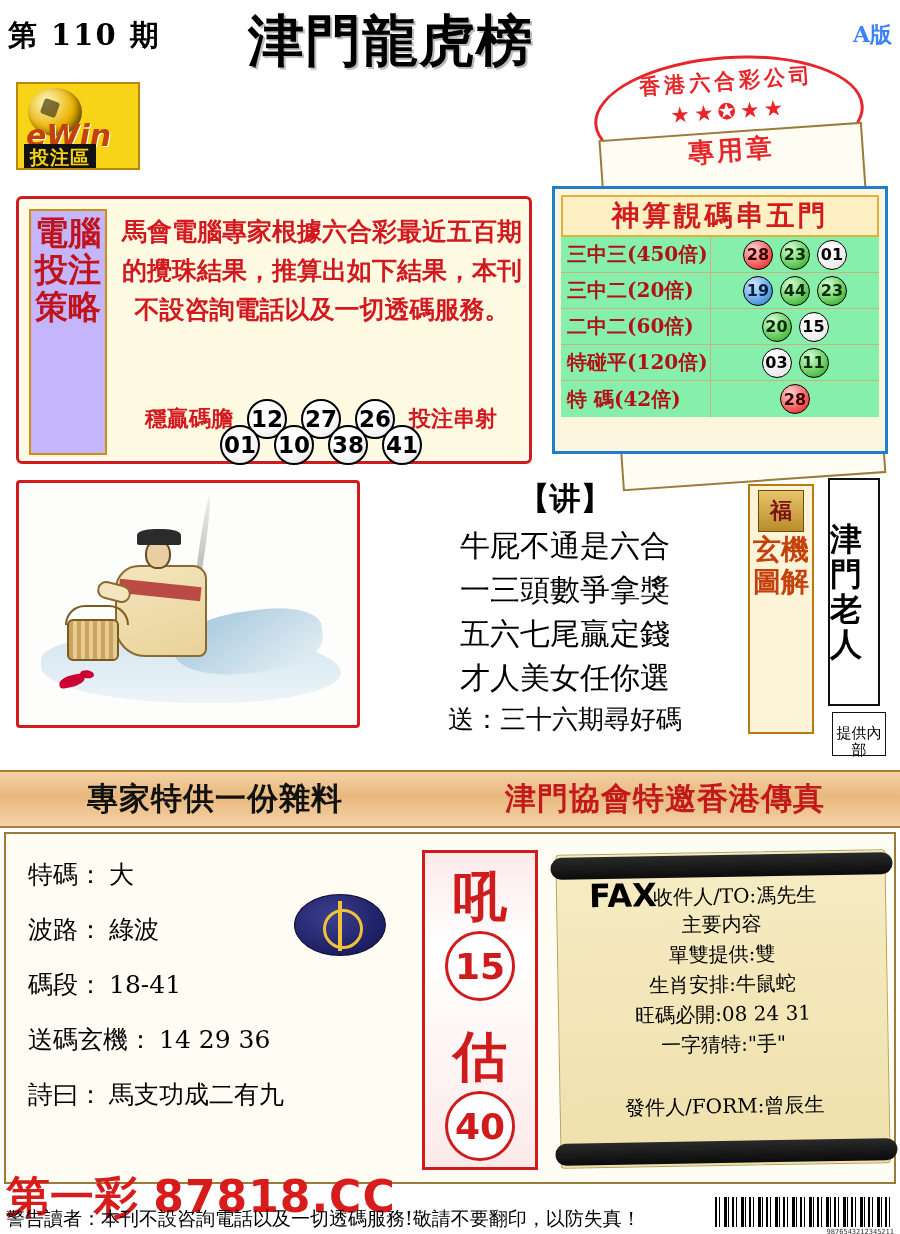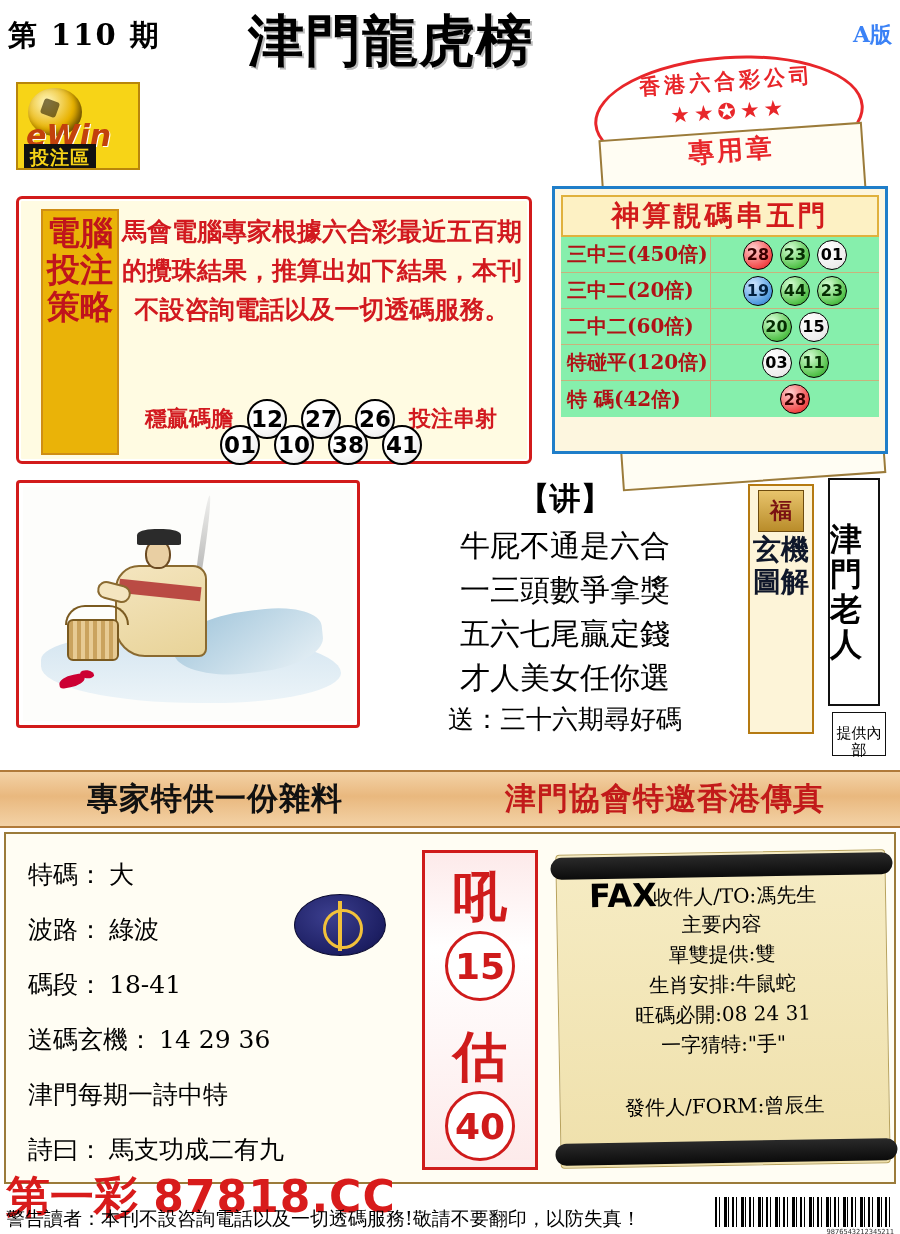--- a/index.html
+++ b/index.html
@@ -90,27 +90,26 @@
     position:absolute; left: 16px; top: 196px;
     width: 516px; height: 268px;
     background: #fffbe2;
     border: 3px solid #d21b1b;
     border-radius: 6px;
     box-shadow: 0 0 0 2px #fff inset;
   }
   .strategy-label {
     position:absolute; left: 10px; top: 10px;
     width: 78px; height: 246px;
-    background:#eab308;
+    background:#c4b5fd;
     border: 2px solid #cf8e14;
     color:#c0141c;
     font-size: 33px; font-weight:bold; line-height: 1.12;
     text-align:center; padding-top: 4px;
     font-family:"DejaVu Sans", sans-serif;
-    margin-left:12px;
   }
   .strategy-text {
     position:absolute; left: 100px; top: 14px; width: 406px;
     color:#d2191f; font-size: 25px; line-height: 1.55;
     font-weight: bold; text-align:center;
     font-family:"DejaVu Serif", serif;
   }
   .strategy-row {
     position:absolute; left: 96px; width: 412px;
     display:flex; align-items:center; justify-content:center; gap: 14px;
@@ -265,21 +264,21 @@
     width: 46px; height: 42px; margin: 4px auto 2px;
     background: linear-gradient(180deg,#e8c46c,#b98c2a);
     border: 1px solid #6d4b0e;
     position:relative;
   }
   .xuanji .thumb:after{
     content:"福"; position:absolute; inset:0; display:flex; align-items:center;
     justify-content:center; color:#7a1212; font-size:22px; font-weight:bold;
   }
   .xuanji .vtext {
-    font-size: 28px; font-weight:bold; color:#0f172a; line-height: 1.15;
+    font-size: 28px; font-weight:bold; color:#c2410c; line-height: 1.15;
     letter-spacing: 0;
   }
   .laoren {
     position:absolute; left: 828px; top: 478px;
     width: 52px; height: 228px;
     border: 2px solid #111;
     background: #fff;
     display:flex; align-items:center; justify-content:center;
   }
   .laoren .vtext {
@@ -557,23 +556,20 @@
         </div>
         <div class="fact">
           <span class="k">碼段：</span>
           <span class="v">18-41</span>
         </div>
         <div class="fact">
           <span class="k">送碼玄機：</span>
           <span class="v">14 29 36</span>
         </div>
         <div class="fact">
-          <span class="k">津門每期一詩中特</span>
-        </div>
-        <div class="fact">
           <span class="k">詩曰：</span>
           <span class="v">馬支功成二有九</span>
         </div>
       </div>
 
     <div class="emblem"></div>
 
     <div class="redcol">
       <div class="big t1">吼</div>
       <div class="numcircle n1">15</div>

